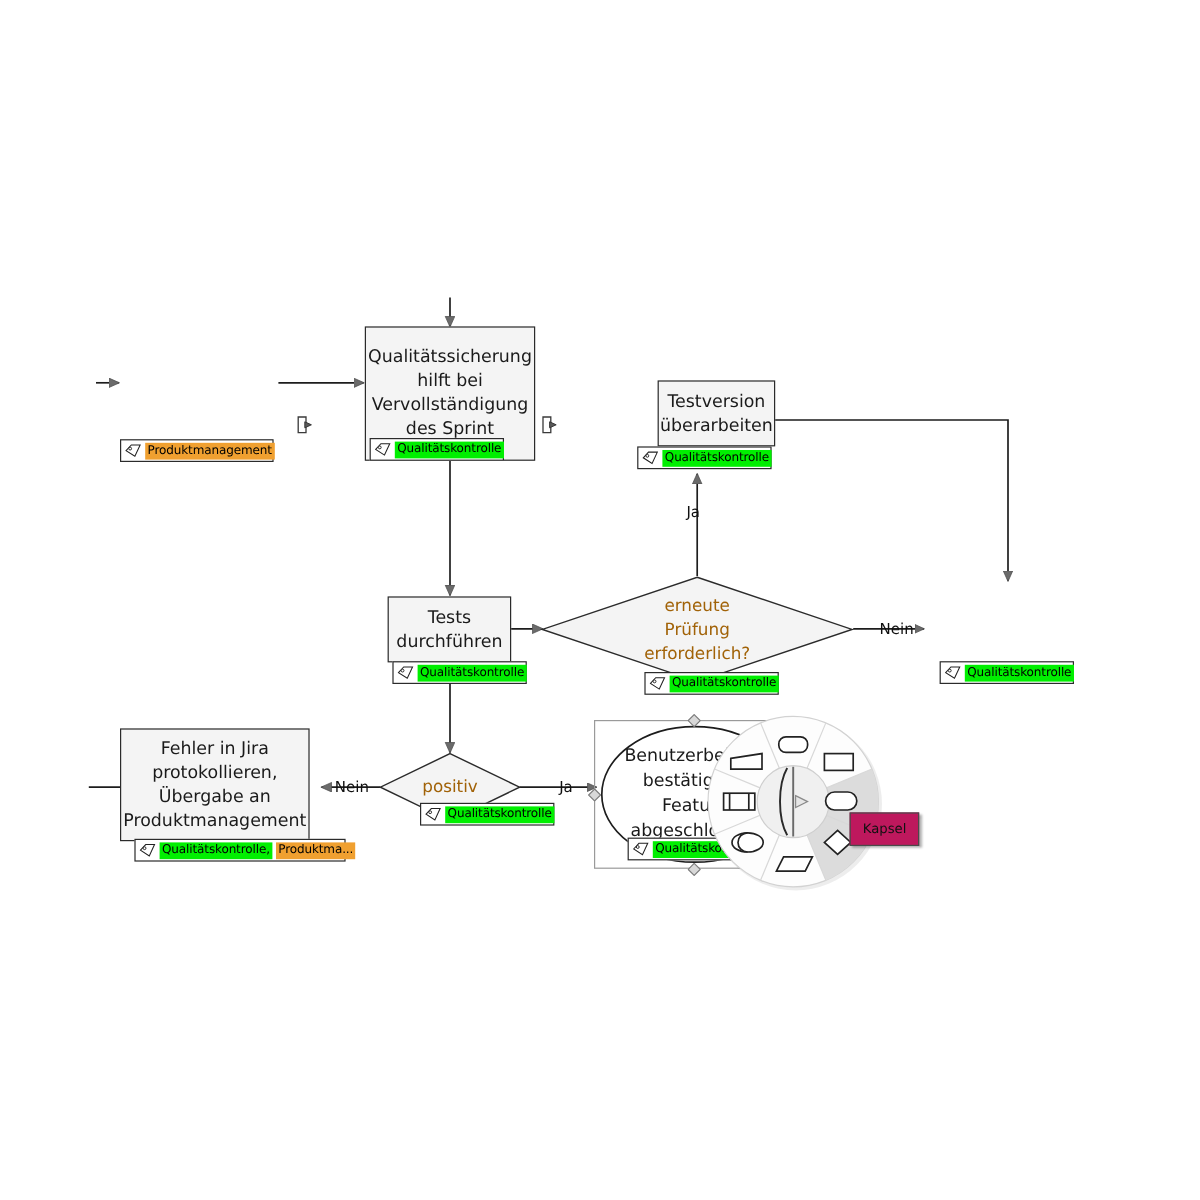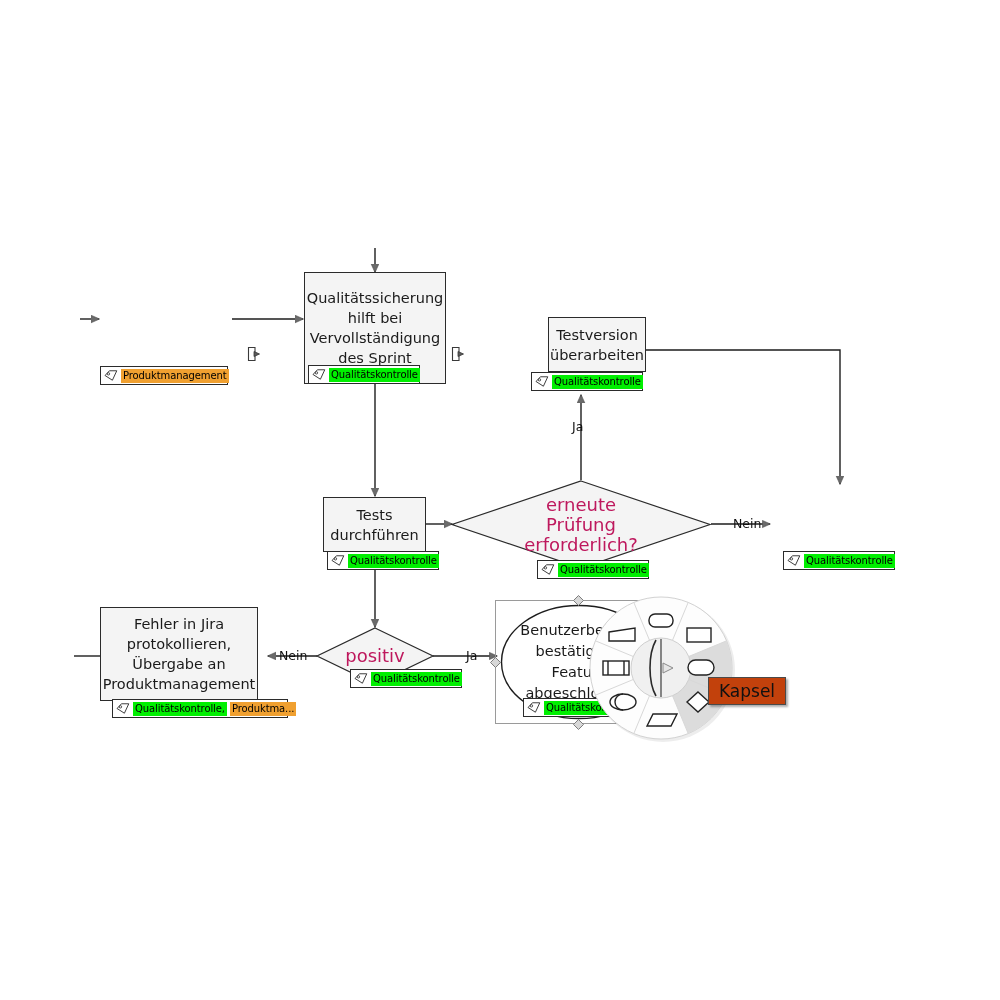--- a/index.html
+++ b/index.html
@@ -46,22 +46,22 @@
     position:absolute;
     z-index:5;
   }
   .diamond svg{ position:absolute; left:0; top:0; overflow:visible; }
   .diamond .label{
     position:absolute;
     left:0; top:0;
     width:100%; height:100%;
     display:flex; align-items:center; justify-content:center;
     text-align:center;
-    font-size:18px; line-height:20px;
-    color:#be185d;
+    font-size:14px; line-height:20px;
+    color:#a16207;
     white-space:pre-line;
     pointer-events:none;
   }
 
   
   .tagstrip{
     position:absolute;
     box-sizing:border-box;
     background:#ffffff;
     border:1px solid #2b2b2b;
@@ -123,23 +123,23 @@
   }
 
   
   .radial{
     position:absolute;
     z-index:20;
   }
   .tooltip{
     position:absolute;
     box-sizing:border-box;
-    background:#c2410c;
+    background:#be185d;
     border:1px solid #4a4a4a;
-    font-size:17px;
+    font-size:11px;
     line-height:14px;
     color:#111111;
     padding:6px 10px;
     box-shadow:2px 2px 2px rgba(0,0,0,.32);
     z-index:24;
     white-space:nowrap;
   }
 </style>
 </head>
 <body>

